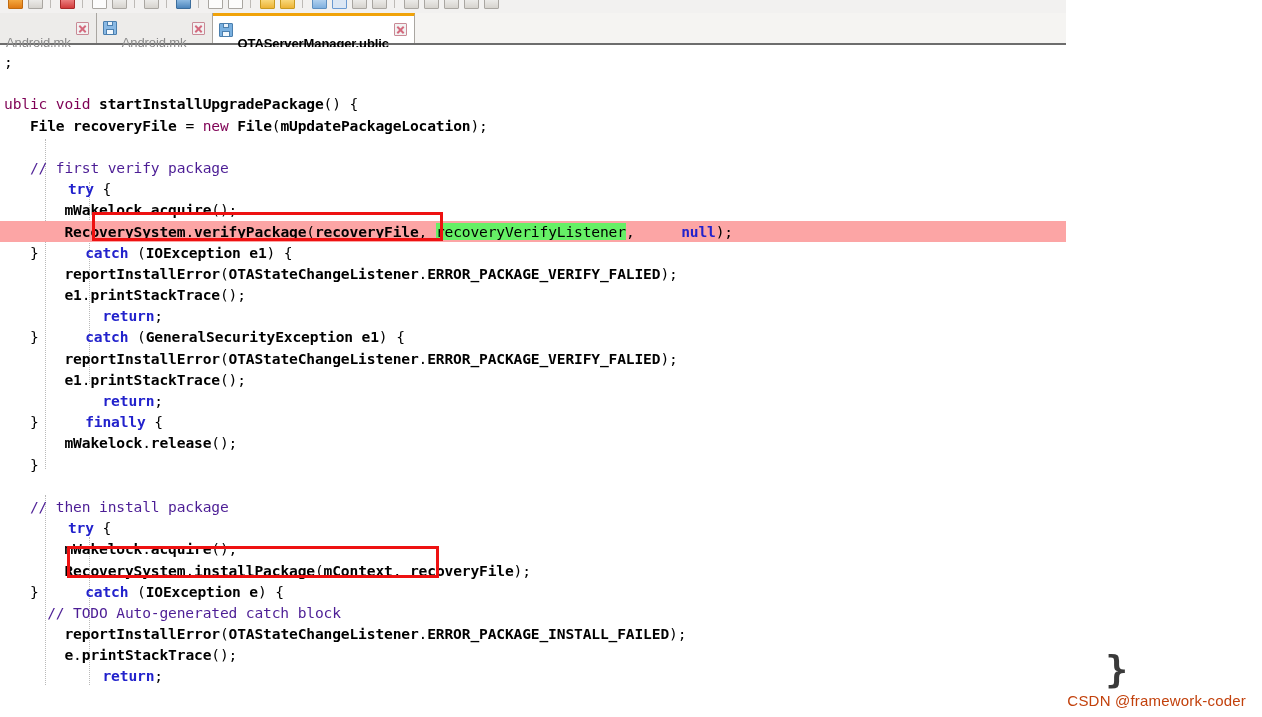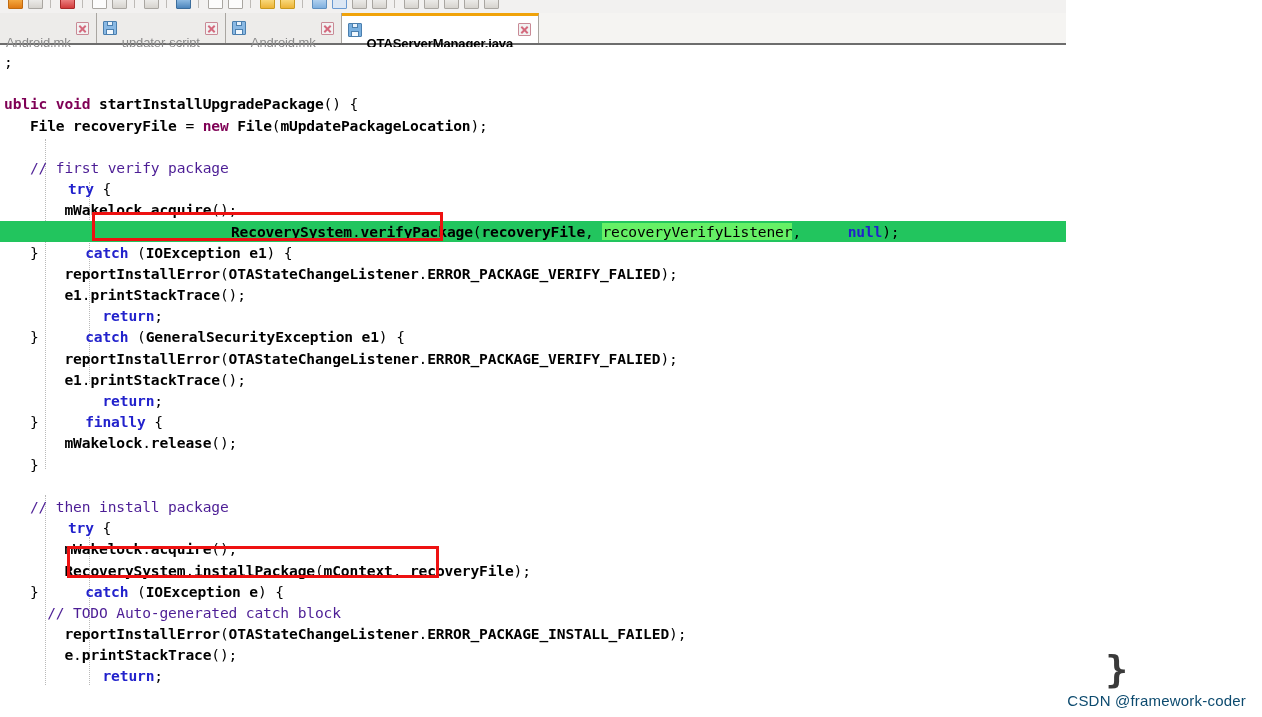--- a/index.html
+++ b/index.html
@@ -186,25 +186,24 @@
     white-space: pre;
     letter-spacing: -0.15px;
   }
   .ln {
     display: block;
     height: 21.2px;
     position: relative;
     padding-left: 4px;
   }
   .ln.cur {
-    background: #22c55e;
+    background: #fca5a5;
     width: 1062px;
-    text-align: center;
-  }
-  .kw   { color: #7f0055; font-weight: bold; }
+  }
+  .kw   { color: #7f0055; font-weight: normal; }
   .kw2  { color: #2222cc; font-weight: bold; margin-left: 38px; }
   .cmt  { color: #4c1d95; }
   .plain{ color: #000000; font-weight: bold; }
   .hl-green { background: #66f066; color: #000; }
 
   
   .guide {
     position: absolute;
     top: 0;
     width: 0px;
@@ -233,21 +232,21 @@
     font-family: "DejaVu Sans Mono", monospace;
     font-size: 38px;
     color: #3a3a3a;
     line-height: 34px;
     text-align: center;
     padding-right: 80px;
     font-weight: bold;
   }
   #wm-text {
     font-size: 15px;
-    color: #0c4a6e;
+    color: #c2410c;
     letter-spacing: 0.2px;
     margin-top: 6px;
   }
 </style>
 </head>
 <body>
 
 <div id="editor-window">
 
   <div id="toolbar">
@@ -320,44 +319,36 @@
         <span class="tb-btn">
           <span class="tb-ico ico-gray"></span>
         </span>
       </div>
   </div>
 
   <div id="tabbar">
     <div id="tabstrip">
         <div class="tab">
           <span class="tab-label">Android.mk</span>
-          <span class="close-icon pink">
-            <span class="x1"></span>
-            <span class="x2"></span>
-          </span>
-        </div>
-        <div class="tab">
-          <span class="save-icon dim"></span>
-          <span class="tab-label">updater-script</span>
           <span class="close-icon pink">
             <span class="x1"></span>
             <span class="x2"></span>
           </span>
         </div>
         <div class="tab">
           <span class="save-icon dim"></span>
           <span class="tab-label">Android.mk</span>
           <span class="close-icon pink">
             <span class="x1"></span>
             <span class="x2"></span>
           </span>
         </div>
         <div class="tab active">
           <span class="save-icon"></span>
-          <span class="tab-label">OTAServerManager.java</span>
+          <span class="tab-label">OTAServerManager.ublic</span>
           <span class="close-icon pink">
             <span class="x1"></span>
             <span class="x2"></span>
           </span>
         </div>
       </div>
   </div>
 
   <div id="code-area">
 

